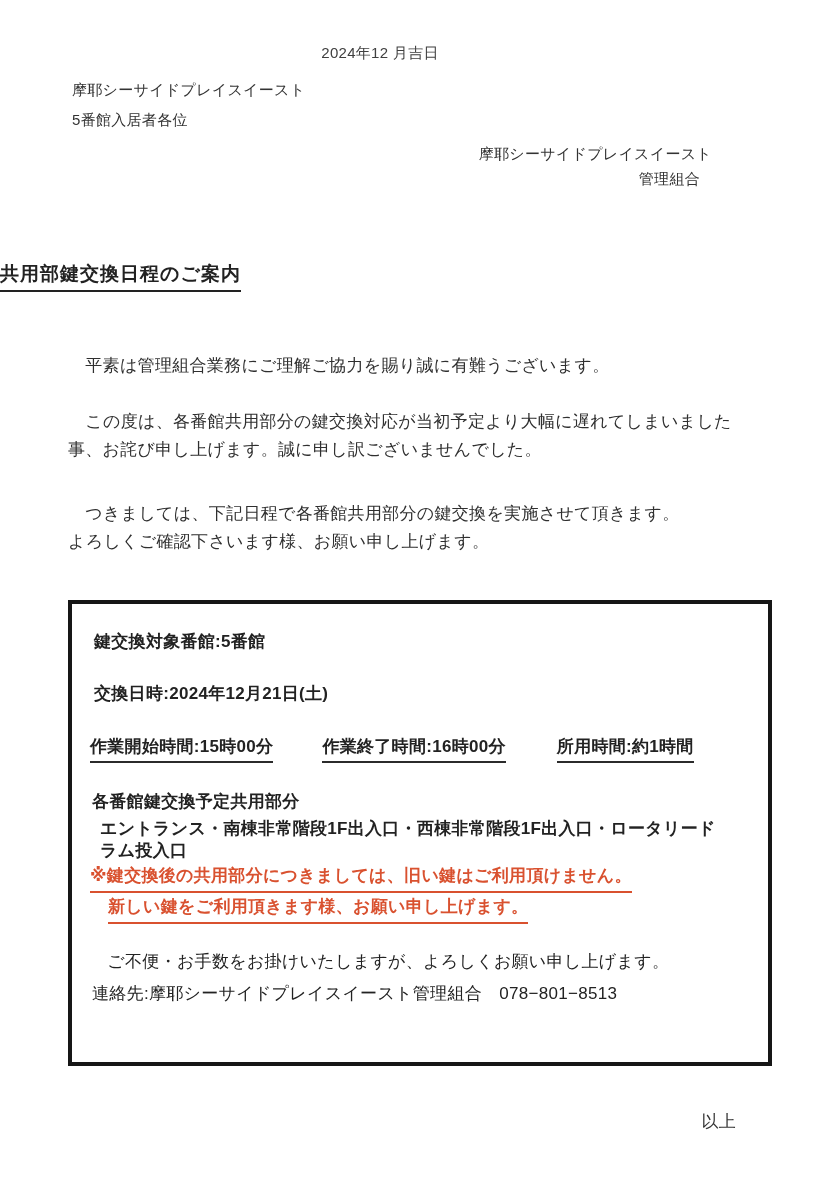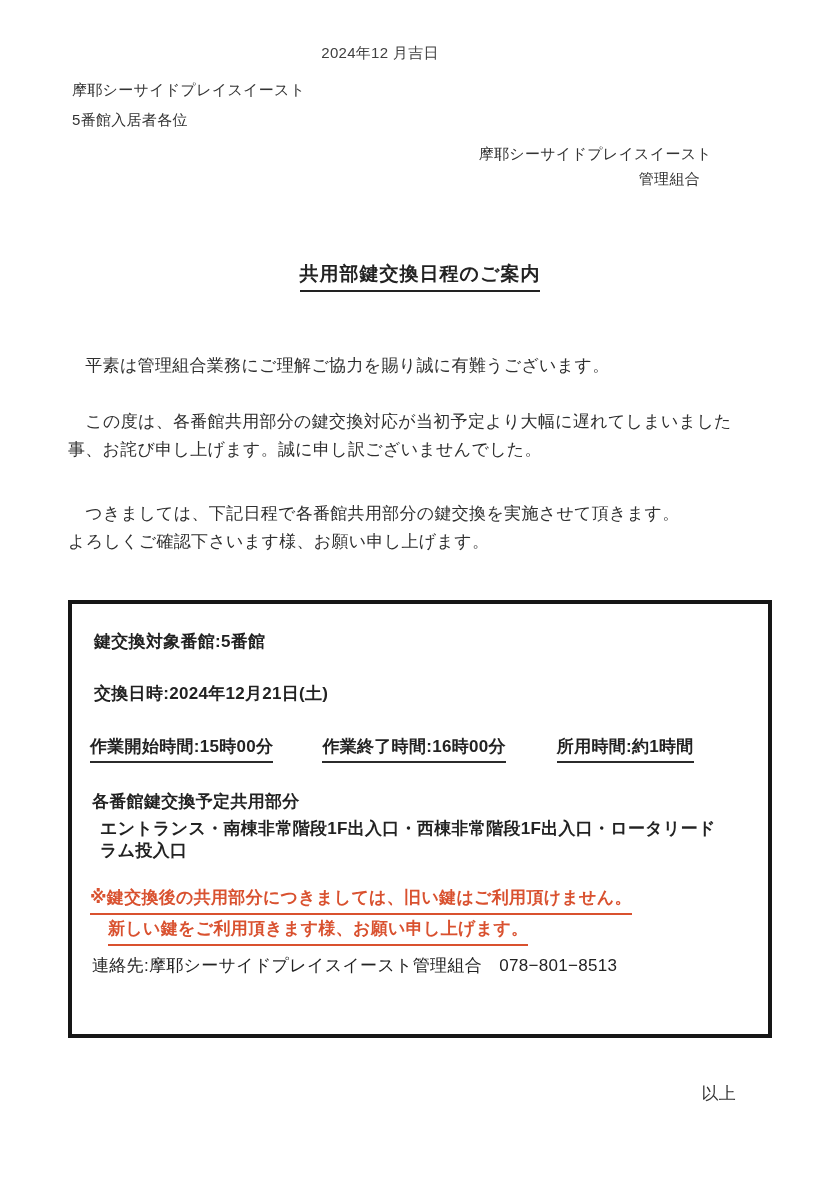--- a/index.html
+++ b/index.html
@@ -30,21 +30,21 @@
   .sender {
     margin-top: 6px;
     padding-right: 128px;
     text-align: right;
     font-size: 15px;
     line-height: 25px;
     color: #333;
   }
   .sender .sender-org { padding-right: 12px; }
 
-  .title-row { margin-top: 70px; text-align: center; }
+  .title-row { margin-top: 70px; text-align: left; }
   .title {
     display: inline-block;
     font-size: 19px;
     font-weight: bold;
     color: #222;
     border-bottom: 2px solid #222;
     padding-bottom: 3px;
     letter-spacing: 1px;
   }
 
@@ -79,21 +79,20 @@
   .box-areas-heading { margin-top: 27px; padding-left: 2px; }
   .box-areas-body {
     margin-top: 4px;
     padding-left: 10px;
     padding-right: 24px;
     font-size: 17px;
     line-height: 22px;
     font-weight: bold;
   }
   .warning {
-    margin-top: 22px;
     color: #d9512f;
     font-size: 17px;
     font-weight: bold;
     line-height: 28px;
   }
   .warning .u-red {
     display: inline-block;
     border-bottom: 2px solid #d9512f;
     padding-bottom: 1px;
   }
@@ -150,20 +149,21 @@
     </div>
 
     <div class="box-line bold box-areas-heading">各番館鍵交換予定共用部分</div>
     <div class="box-areas-body">エントランス・南棟非常階段1F出入口・西棟非常階段1F出入口・ロータリードラム投入口</div>
 
     <div class="warning">
       <span class="u-red">※鍵交換後の共用部分につきましては、旧い鍵はご利用頂けません。</span><br>
       <span class="warning-line2"><span class="u-red">新しい鍵をご利用頂きます様、お願い申し上げます。</span></span>
     </div>
 
+    <div class="box-line box-apology">　ご不便・お手数をお掛けいたしますが、よろしくお願い申し上げます。</div>
 
     <div class="box-line box-contact">連絡先:摩耶シーサイドプレイスイースト管理組合　078−801−8513</div>
 
   </div>
 
   <div class="closing">以上</div>
 
 </div>
 
 </body></html>

